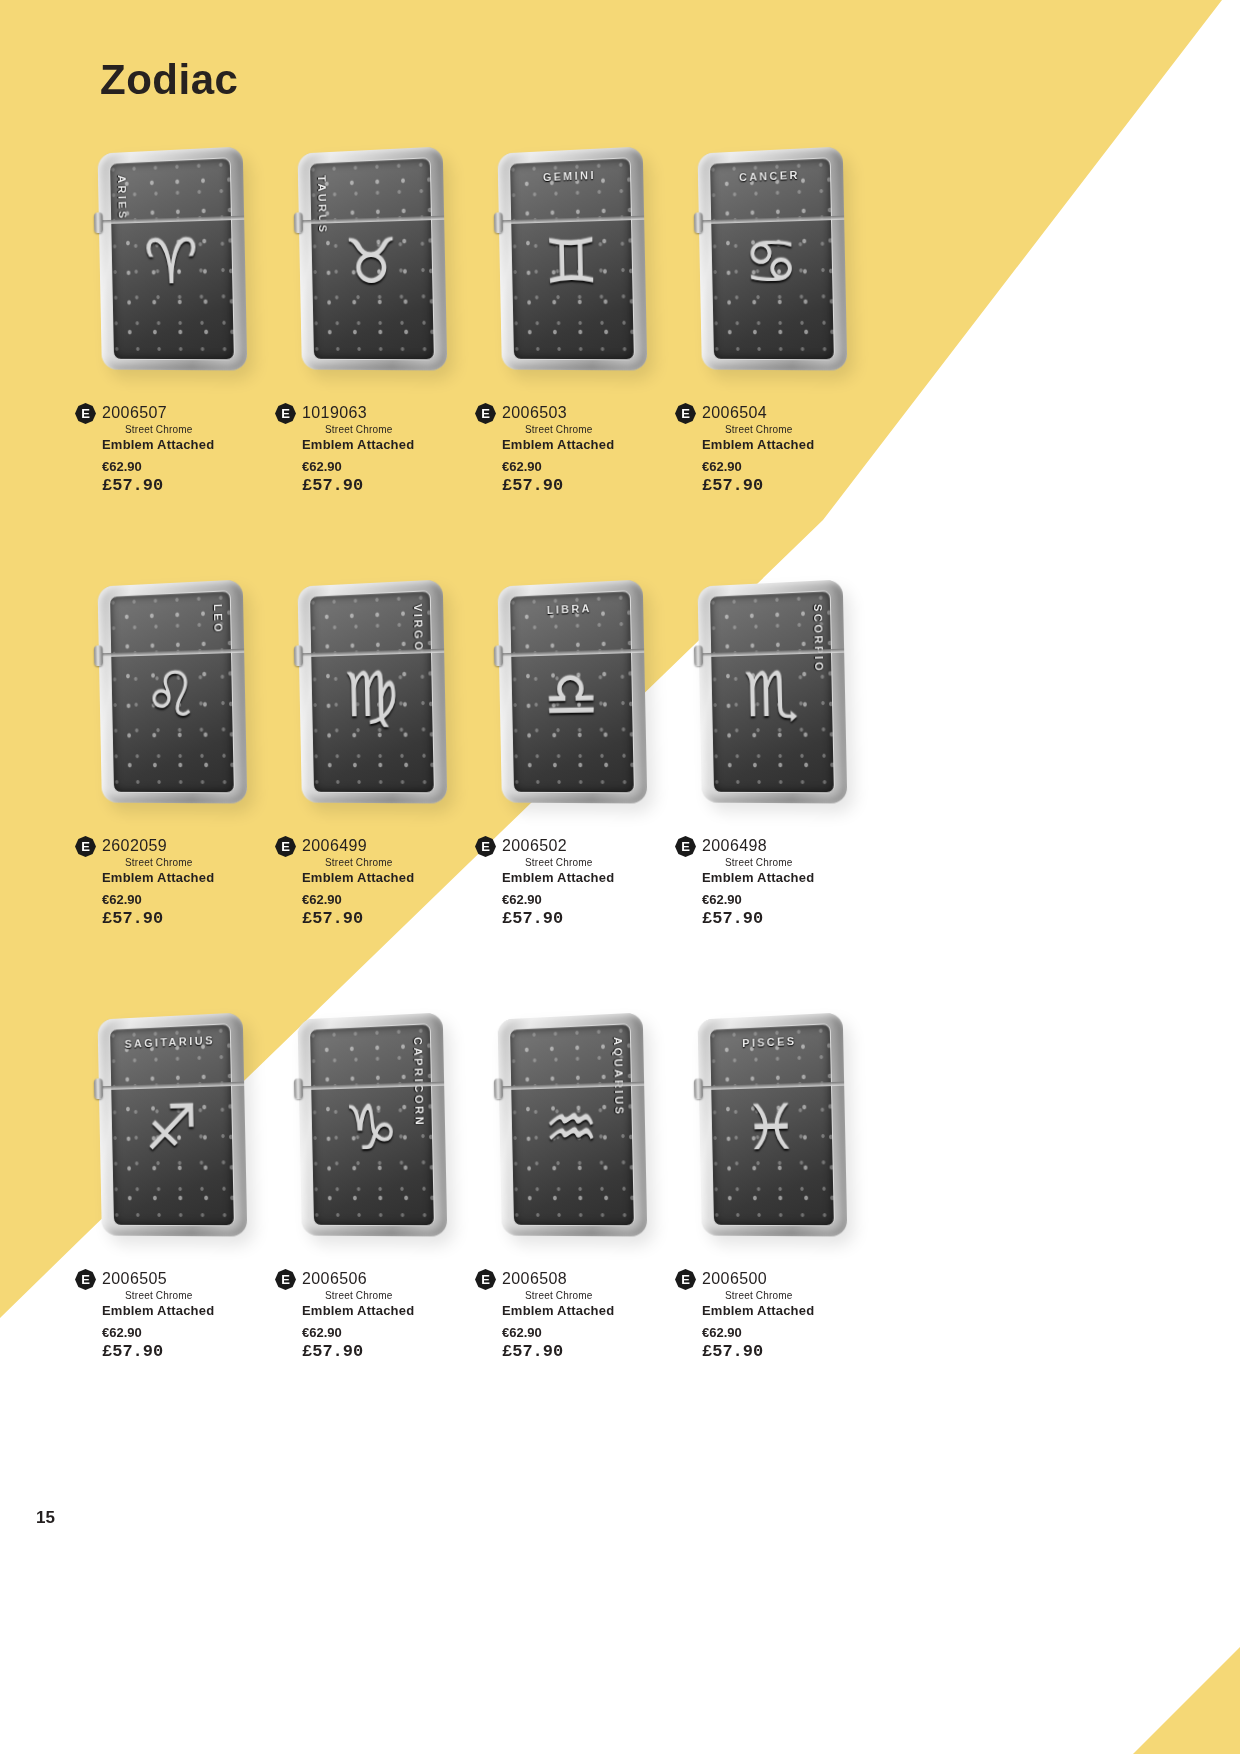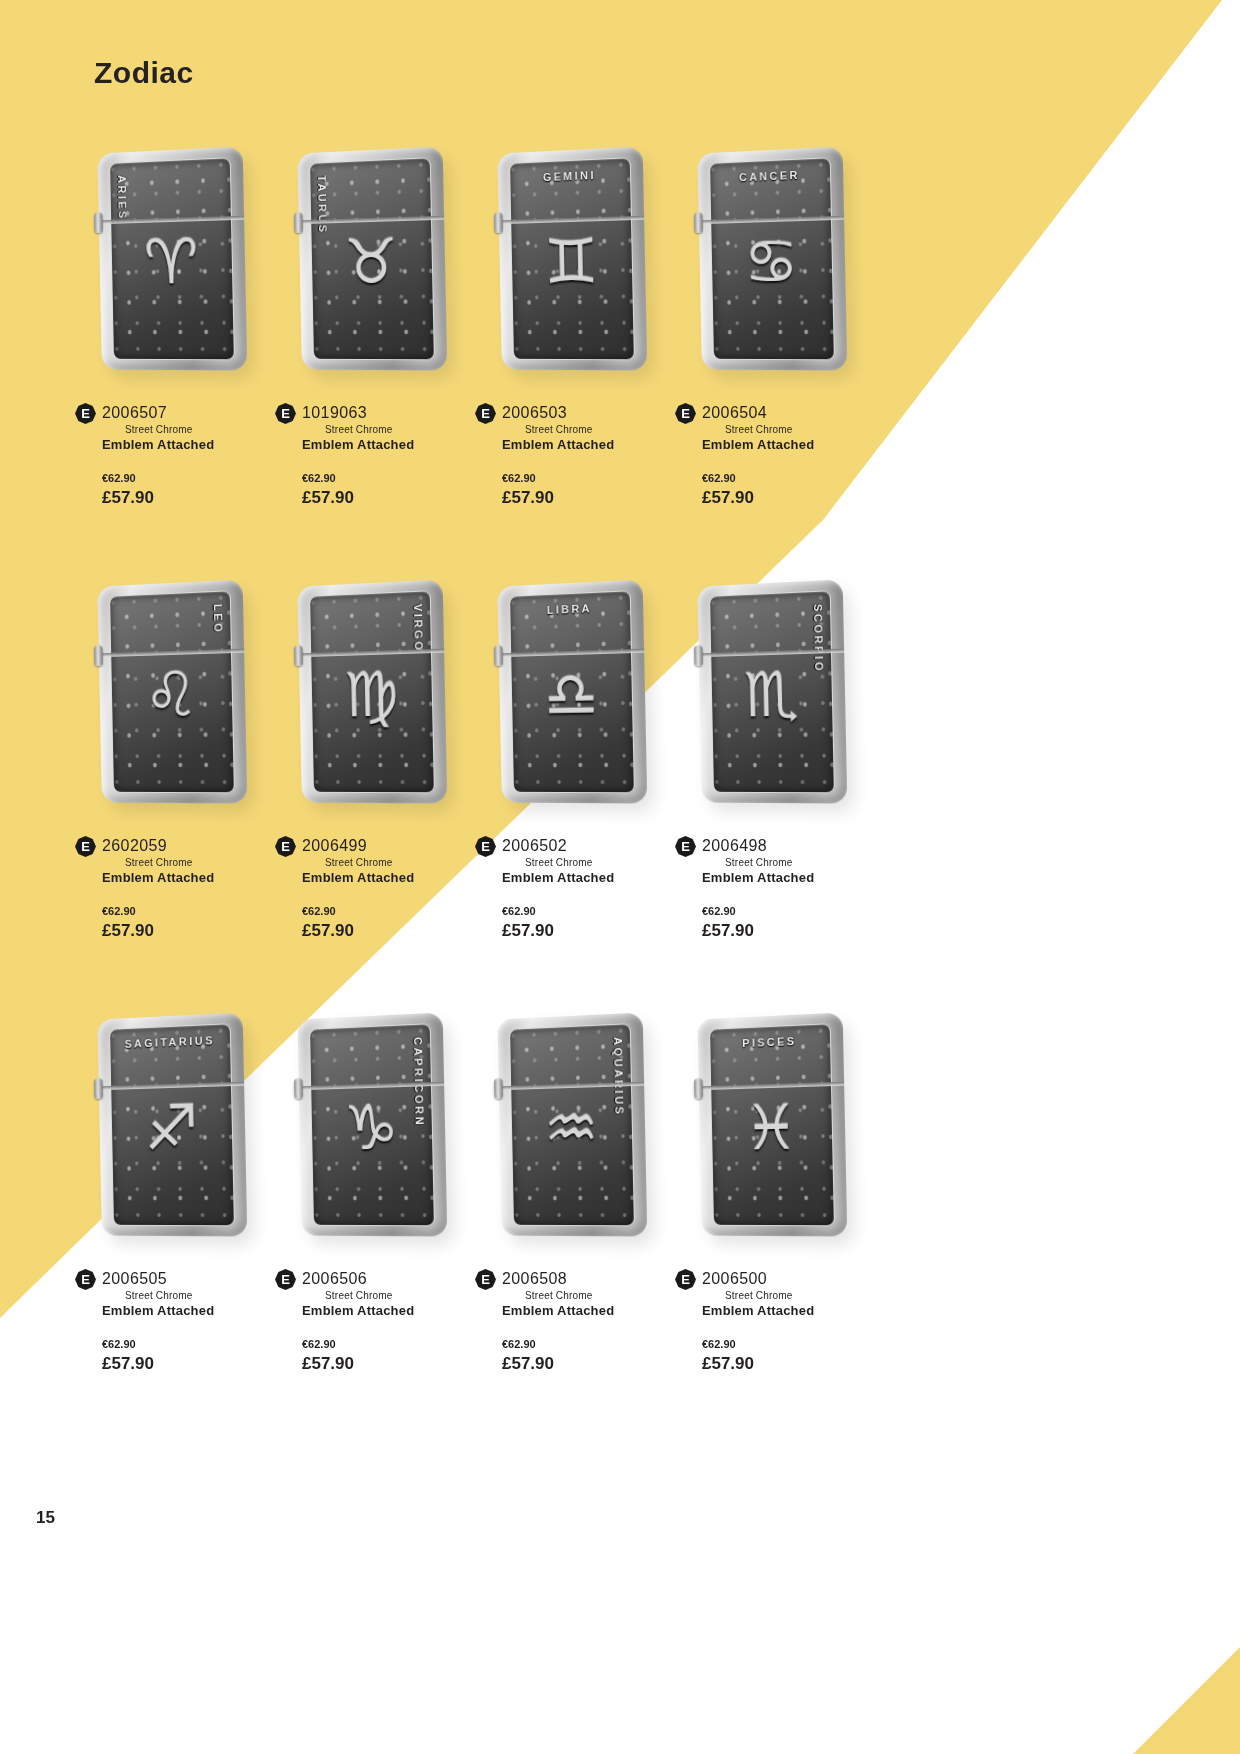--- a/index.html
+++ b/index.html
@@ -4,22 +4,22 @@
 <style>
   html,body{margin:0;padding:0;}
   body{
     width:1240px;height:1754px;position:relative;overflow:hidden;
     background:#ffffff;
     font-family:"Liberation Sans", sans-serif;
     color:#231f1f;
   }
   .bg-svg{position:absolute;left:0;top:0;width:1240px;height:1754px;z-index:0;}
   .page-title{
-    position:absolute;left:94px;top:56px;z-index:3;
-    font-size:30px;font-weight:bold;letter-spacing:.5px;color:#272220;
+    position:absolute;left:100px;top:56px;z-index:3;
+    font-size:42px;font-weight:bold;letter-spacing:.5px;color:#272220;
   }
   .page-number{
     position:absolute;left:36px;top:1508px;z-index:3;
     font-size:17px;font-weight:bold;color:#231f1f;
   }
   .grid{
     position:absolute;left:75px;top:148px;z-index:2;
     display:grid;grid-template-columns:repeat(4,200px);
   }
   .card{position:relative;width:200px;height:433px;}
@@ -78,22 +78,22 @@
     width:21px;height:21px;flex:0 0 21px;margin:0 6px 0 0;
     background:#1a1a1a;
     clip-path:polygon(50% 0%,84% 14%,100% 50%,84% 86%,50% 100%,16% 86%,0% 50%,16% 14%);
     display:flex;align-items:center;justify-content:center;
   }
   .badge-letter{color:#ffffff;font-weight:bold;font-size:13px;line-height:13px;}
   .details{padding-top:1px;}
   .sku{font-size:16px;font-weight:normal;letter-spacing:.4px;line-height:18px;}
   .finish{font-size:10px;line-height:15px;letter-spacing:.2px;margin-left:23px;}
   .feature{font-size:13px;font-weight:bold;line-height:15px;letter-spacing:.2px;text-align:right;}
-  .price-eur{margin-top:17px;font-size:11px;font-weight:bold;line-height:19px;}
-  .price-gbp{font-size:17px;font-weight:bold;line-height:19px;}
+  .price-eur{margin-top:5px;font-size:13px;font-weight:bold;line-height:19px;}
+  .price-gbp{font-size:17px;font-weight:bold;line-height:19px;font-family:Liberation Mono, monospace;}
 </style>
 </head>
 <body>
 
 <svg class="bg-svg" viewBox="0 0 1240 1754" xmlns="http://www.w3.org/2000/svg" aria-hidden="true">
   <path d="M0,0 L1222,0 L823,520 L85,1235 L0,1318 Z" fill="#F5D876"></path>
   <path d="M1240,1647 L1240,1754 L1133,1754 Z" fill="#F5D876"></path>
 </svg>
 
 <div class="page-title">Zodiac</div>

